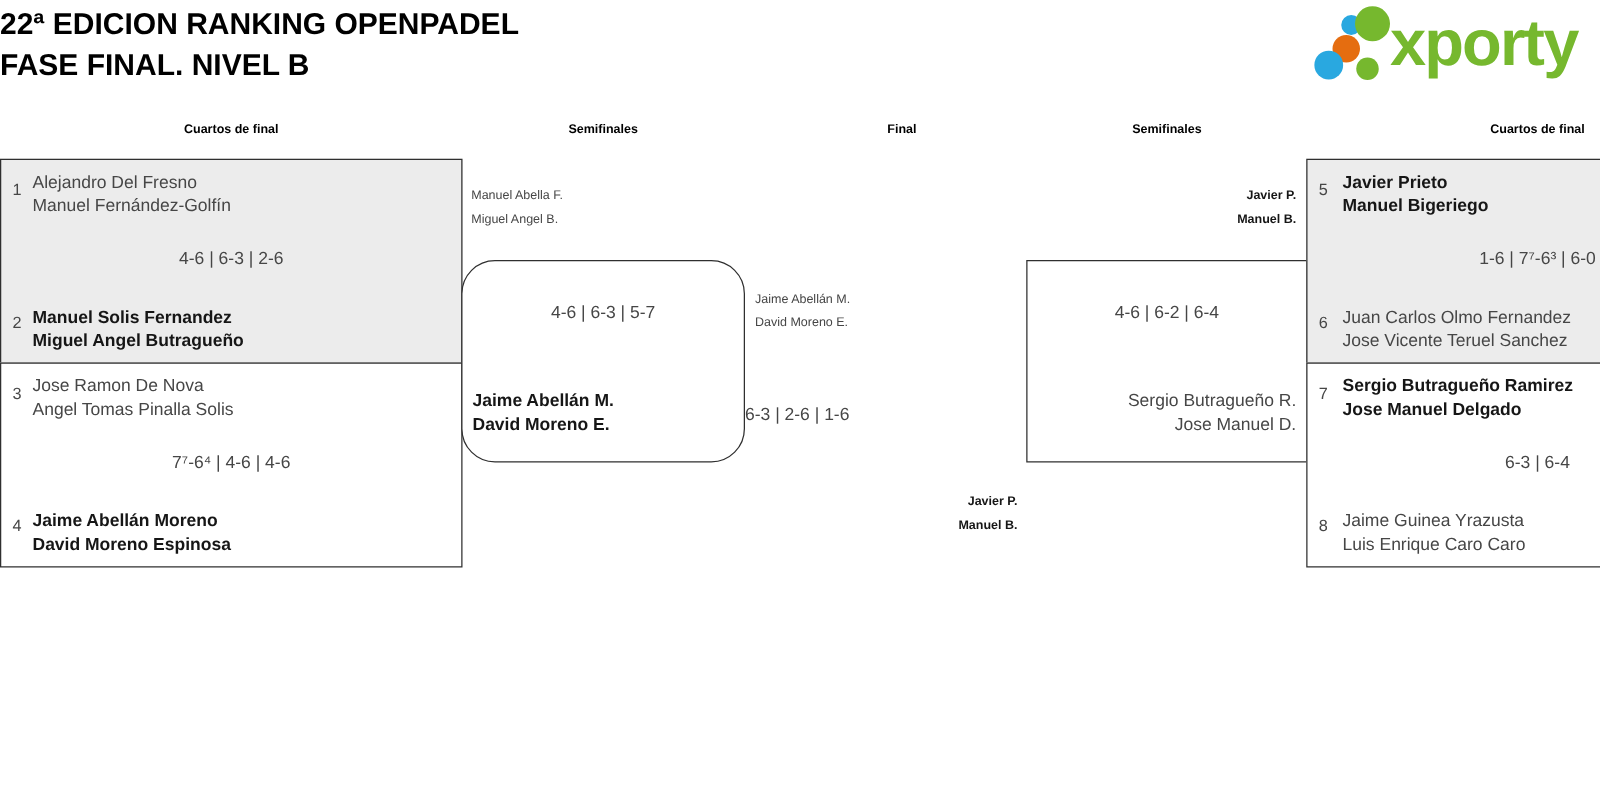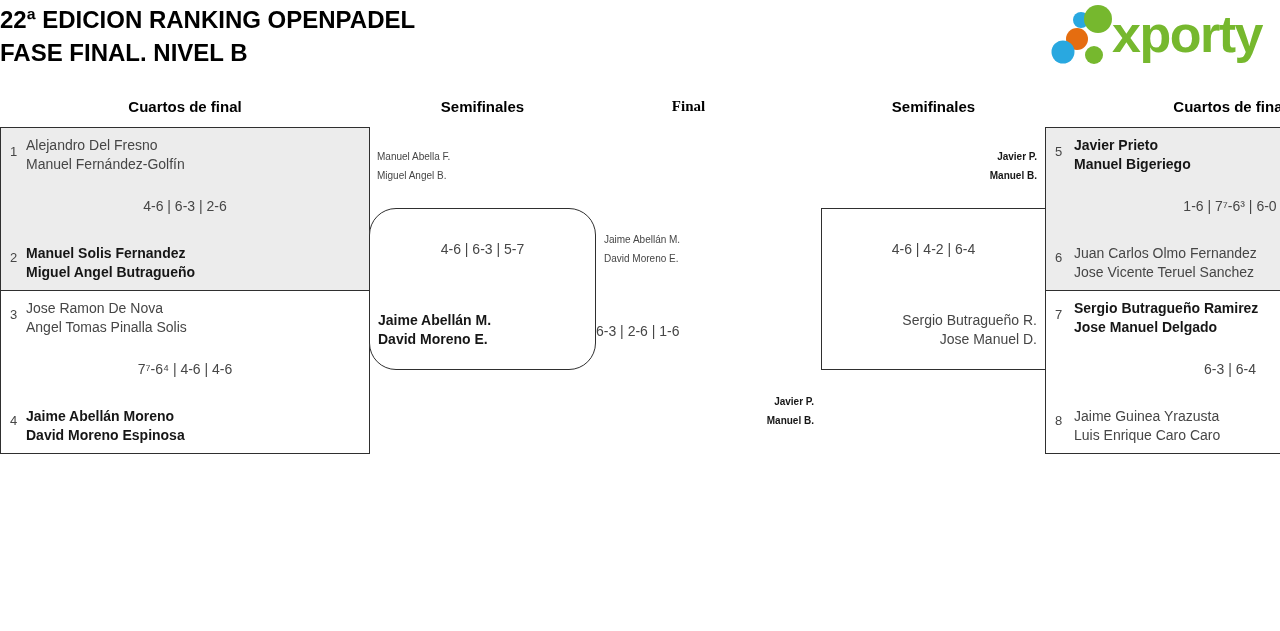--- a/index.html
+++ b/index.html
@@ -3,24 +3,24 @@
 <meta charset="utf-8">
 <style>
   html,body{margin:0;padding:0;background:#fff;}
   .page{
     position:relative;width:1280px;height:631px;overflow:hidden;background:#ffffff;
     font-family:"Liberation Sans","DejaVu Sans",sans-serif;color:#464646;
   }
   .title-block{position:absolute;left:0;top:3px;font-size:24px;line-height:33px;font-weight:700;color:#000;white-space:nowrap;}
   .logo{position:absolute;left:1048px;top:0;width:232px;height:70px;}
   .logo svg text{font-family:"Liberation Sans","DejaVu Sans",sans-serif;font-weight:700;letter-spacing:-1.5px;}
-  .round-header{position:absolute;top:98px;font-size:15px;font-weight:700;color:#000;text-align:center;white-space:nowrap;}
+  .round-header{position:absolute;top:98px;font-size:10px;font-weight:700;color:#000;text-align:center;white-space:nowrap;}
   .rh1{left:0;width:370px;}
   .rh2{left:369px;width:227px;}
-  .rh3{left:576px;width:225px;font-family:Liberation Serif, serif;}
+  .rh3{left:609px;width:225px;}
   .rh4{left:821px;width:225px;}
   .rh5{left:1045px;width:370px;}
   .match{position:absolute;border:1px solid #2f2f2f;background:#ffffff;box-sizing:border-box;}
   .shaded{background:#ececec;}
   .qf{width:370px;height:164px;}
   .qf-l{left:0;}
   .qf-r{left:1045px;}
   .top-box{top:127px;}
   .bottom-box{top:290px;}
   .sf{top:208px;height:162px;}
@@ -127,21 +127,21 @@
     <div>Javier P.</div>
     <div>Manuel B.</div>
   </div>
 
   <div class="float-label team sf-r-entry winner">
     <div>Javier P.</div>
     <div>Manuel B.</div>
   </div>
 
   <div class="match sf sf-r">
-    <div class="score">4-6 | 4-2 | 6-4</div>
+    <div class="score">4-6 | 6-2 | 6-4</div>
     <div class="team team-bottom">
       <div>Sergio Butragueño R.</div>
       <div>Jose Manuel D.</div>
     </div>
   </div>
 
   <div class="match qf qf-r top-box shaded">
     <div class="seed seed-top">5</div>
     <div class="team team-top winner">
       <div>Javier Prieto</div>

